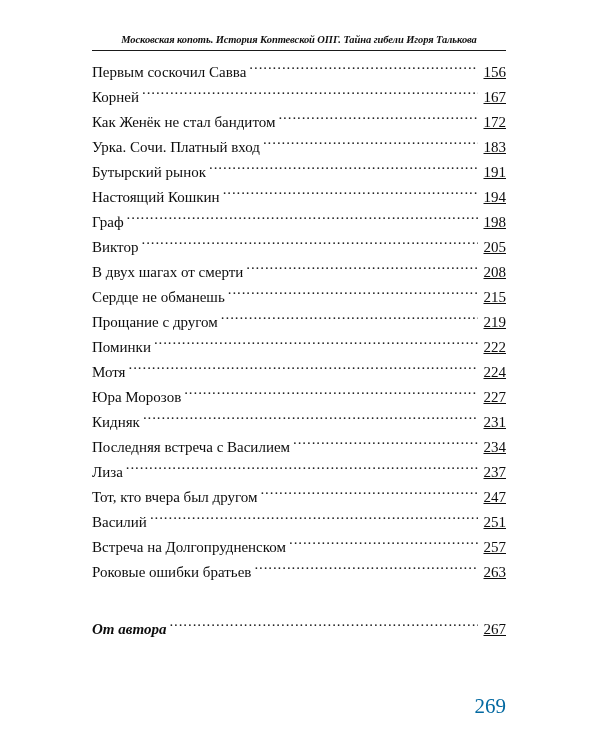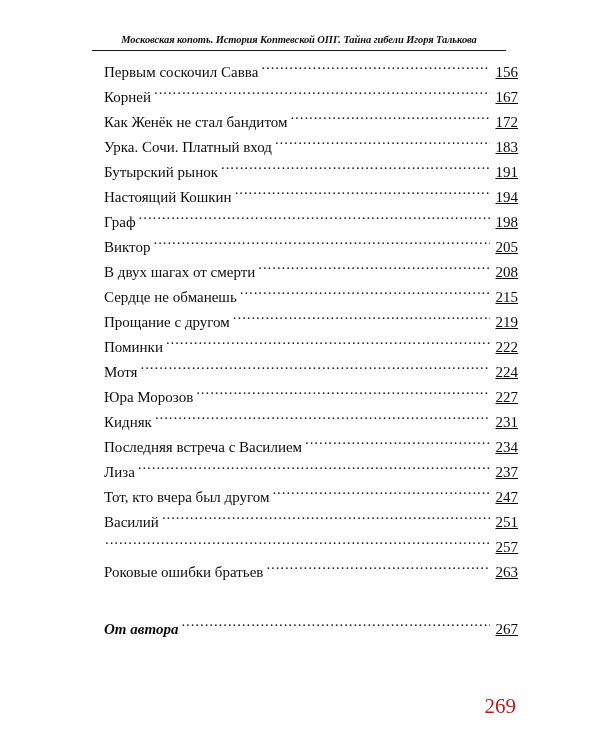--- a/index.html
+++ b/index.html
@@ -56,21 +56,20 @@
   }
 
   .toc-entry {
     display: flex;
     align-items: baseline;
     width: 100%;
     height: 25px;
     font-size: 15px;
     line-height: 25px;
     white-space: nowrap;
-    margin-left: 12px;
   }
 
   .toc-title {
     flex: 0 1 auto;
     padding-right: 2px;
   }
 
   .toc-leader {
     flex: 1 1 auto;
     position: relative;
@@ -104,26 +103,26 @@
 
   .toc-entry.italic .toc-title {
     font-style: italic;
     font-weight: bold;
     text-align: center;
   }
 
   
   .folio {
     position: absolute;
-    left: 10px;
+    left: 0;
     top: 694px;
     width: 506px;
     text-align: right;
     font-size: 21px;
-    color: #b91c1c;
+    color: #0369a1;
   }
 </style>
 </head>
 <body>
 
 <div class="page">
 
   <div class="running-head">Московская копоть. История Коптевской ОПГ. Тайна гибели Игоря Талькова</div>
   <div class="head-rule"></div>
 
@@ -218,20 +217,21 @@
         <span class="toc-title">Тот, кто вчера был другом</span>
         <span class="toc-leader"></span>
         <span class="toc-page">247</span>
       </div>
       <div class="toc-entry">
         <span class="toc-title">Василий</span>
         <span class="toc-leader"></span>
         <span class="toc-page">251</span>
       </div>
       <div class="toc-entry">
+        <span class="toc-title">Встреча на Долгопрудненском</span>
         <span class="toc-leader"></span>
         <span class="toc-page">257</span>
       </div>
       <div class="toc-entry">
         <span class="toc-title">Роковые ошибки братьев</span>
         <span class="toc-leader"></span>
         <span class="toc-page">263</span>
       </div>
       <div class="toc-gap"></div>
       <div class="toc-entry italic">

